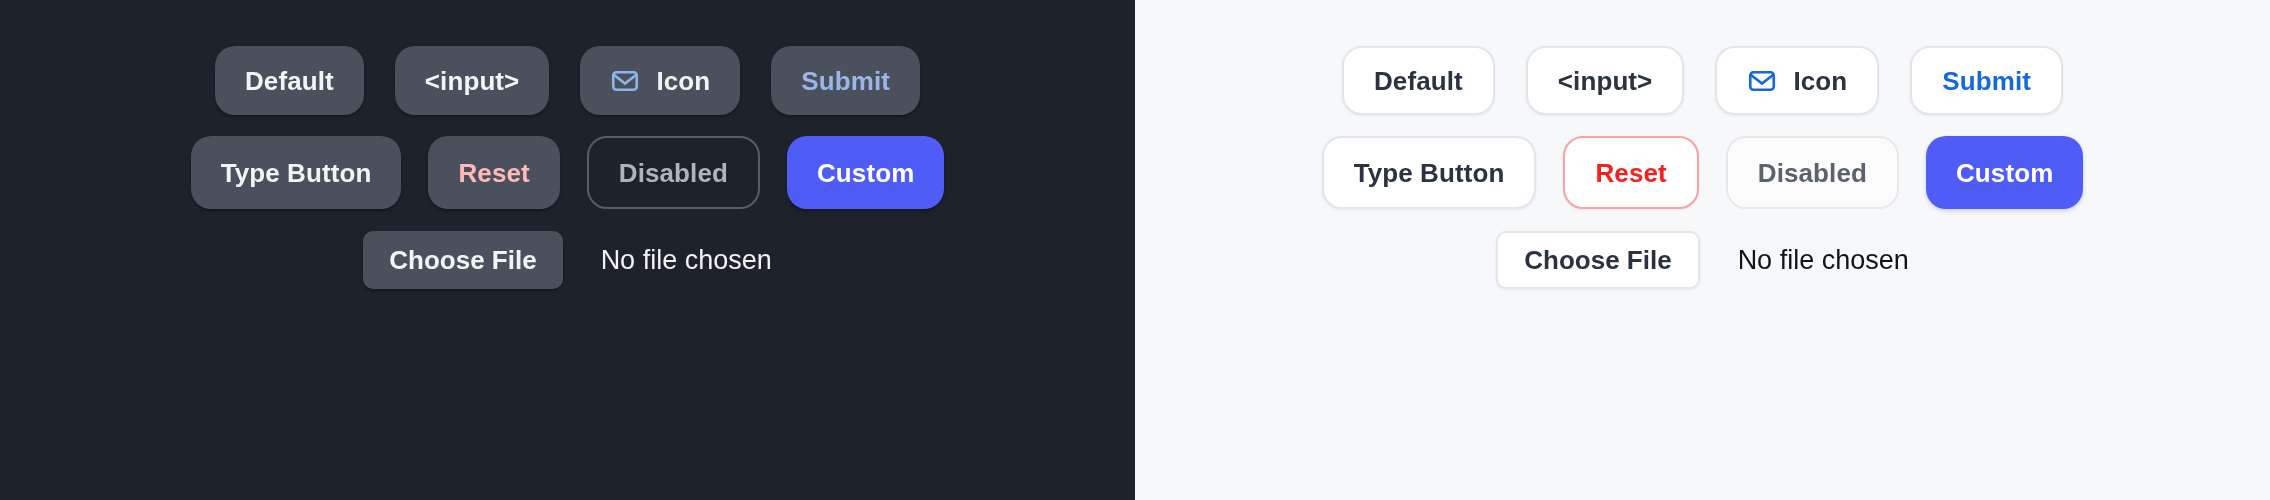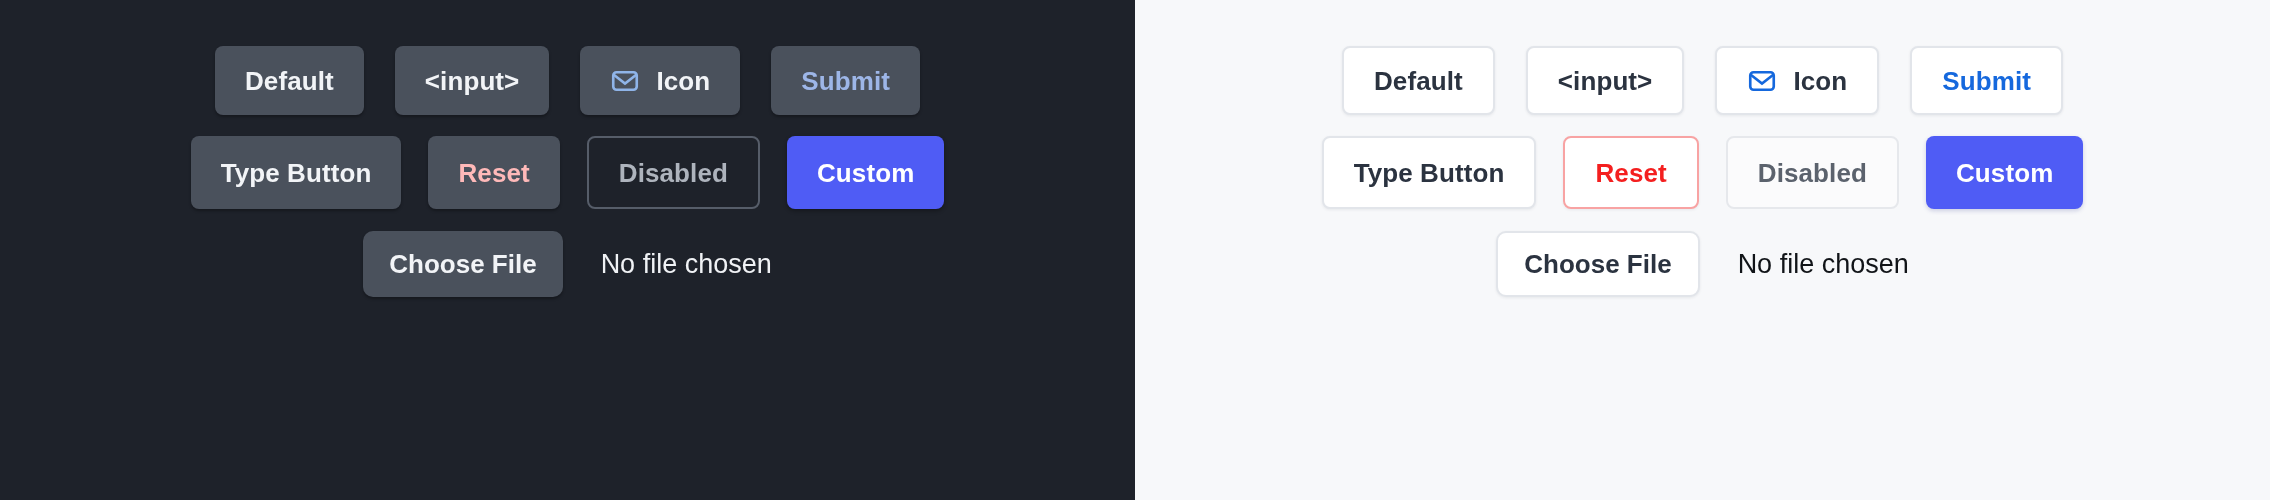--- a/index.html
+++ b/index.html
@@ -37,21 +37,21 @@
     width: 100%;
   }
 
   .row-1 { gap: 31px; margin-bottom: 21px; }
   .row-2 { gap: 27px; margin-bottom: 22px; }
   .row-3 { gap: 0; }
 
   
   .btn {
     border: none;
-    border-radius: 8px;
+    border-radius: 20px;
     font-family: "Liberation Sans", sans-serif;
     font-weight: bold;
     font-size: 26px;
     letter-spacing: .1px;
     line-height: 1;
     display: inline-flex;
     align-items: center;
     justify-content: center;
     white-space: nowrap;
     cursor: pointer;
@@ -151,21 +151,21 @@
   }
   .env-icon { fill: none; stroke-width: 2.1; }
 
   
   .file-row {
     display: inline-flex;
     align-items: center;
   }
   .file-btn {
     border-radius: 10px;
-    height: 66px;
+    height: 58px;
     padding: 0 26px;
     font-weight: bold;
     font-size: 26px;
     font-family: "Liberation Sans", sans-serif;
     display: inline-flex;
     align-items: center;
     justify-content: center;
     white-space: nowrap;
     cursor: pointer;
     line-height: 1;

